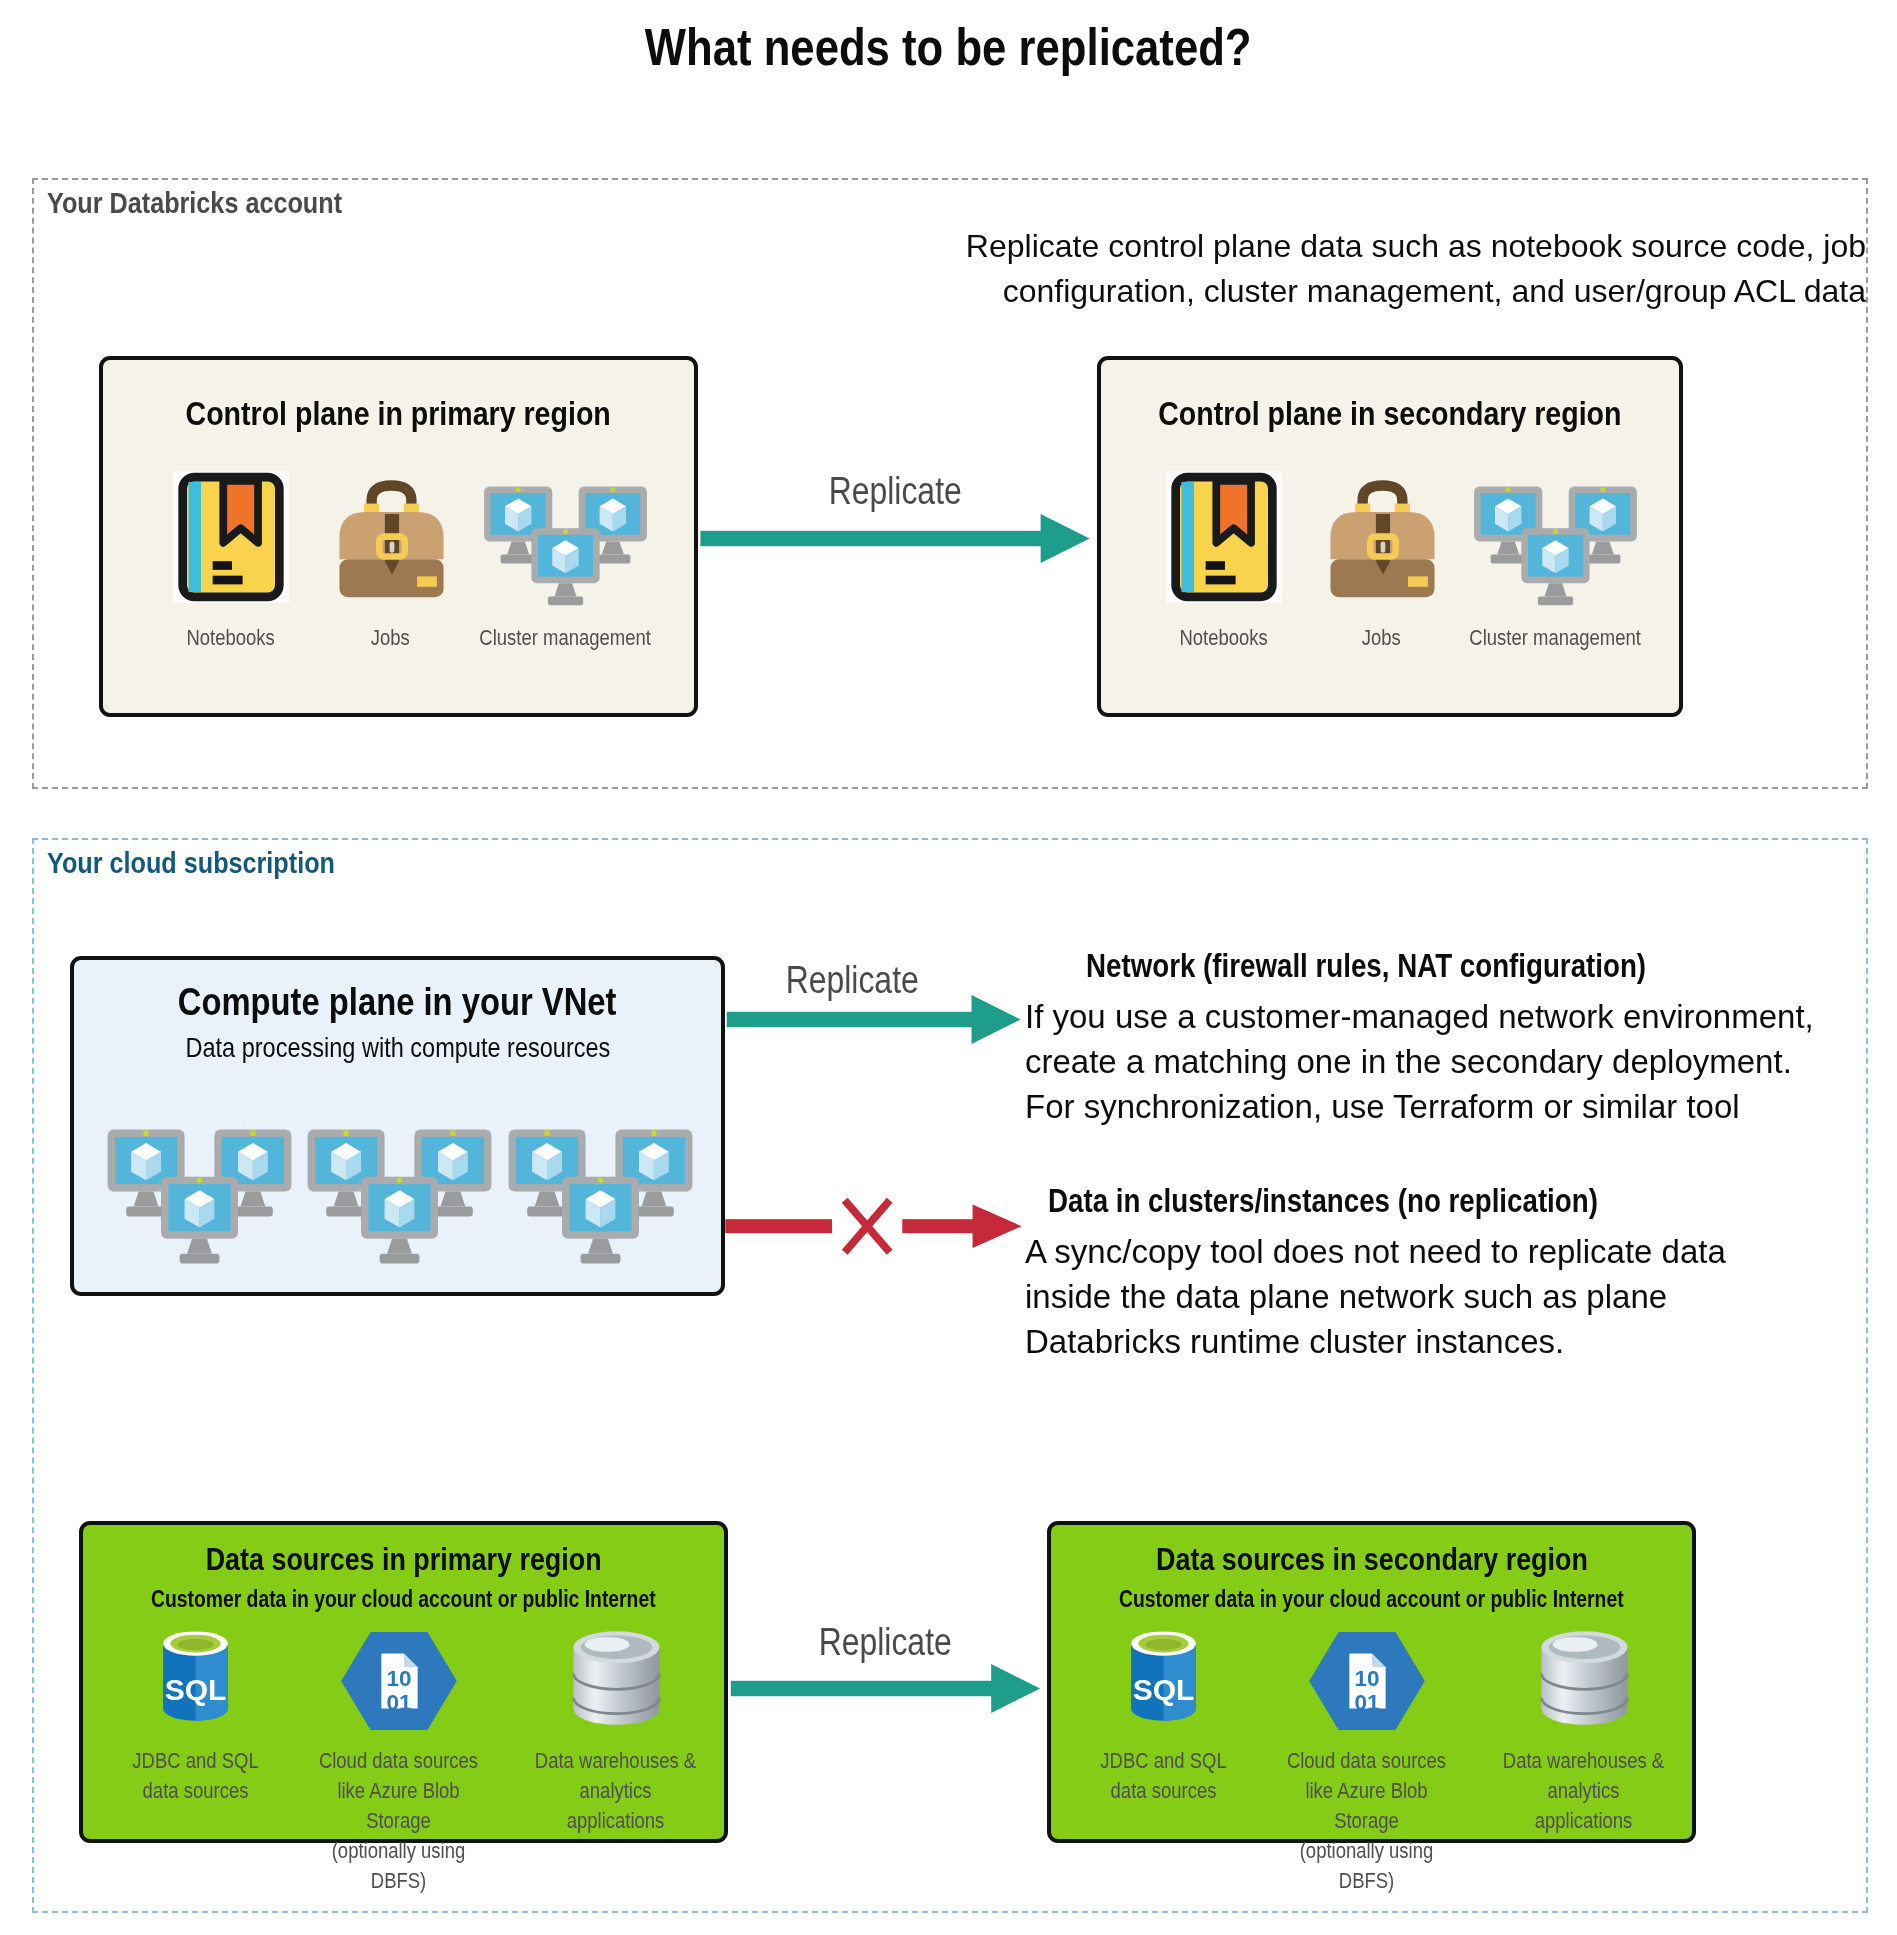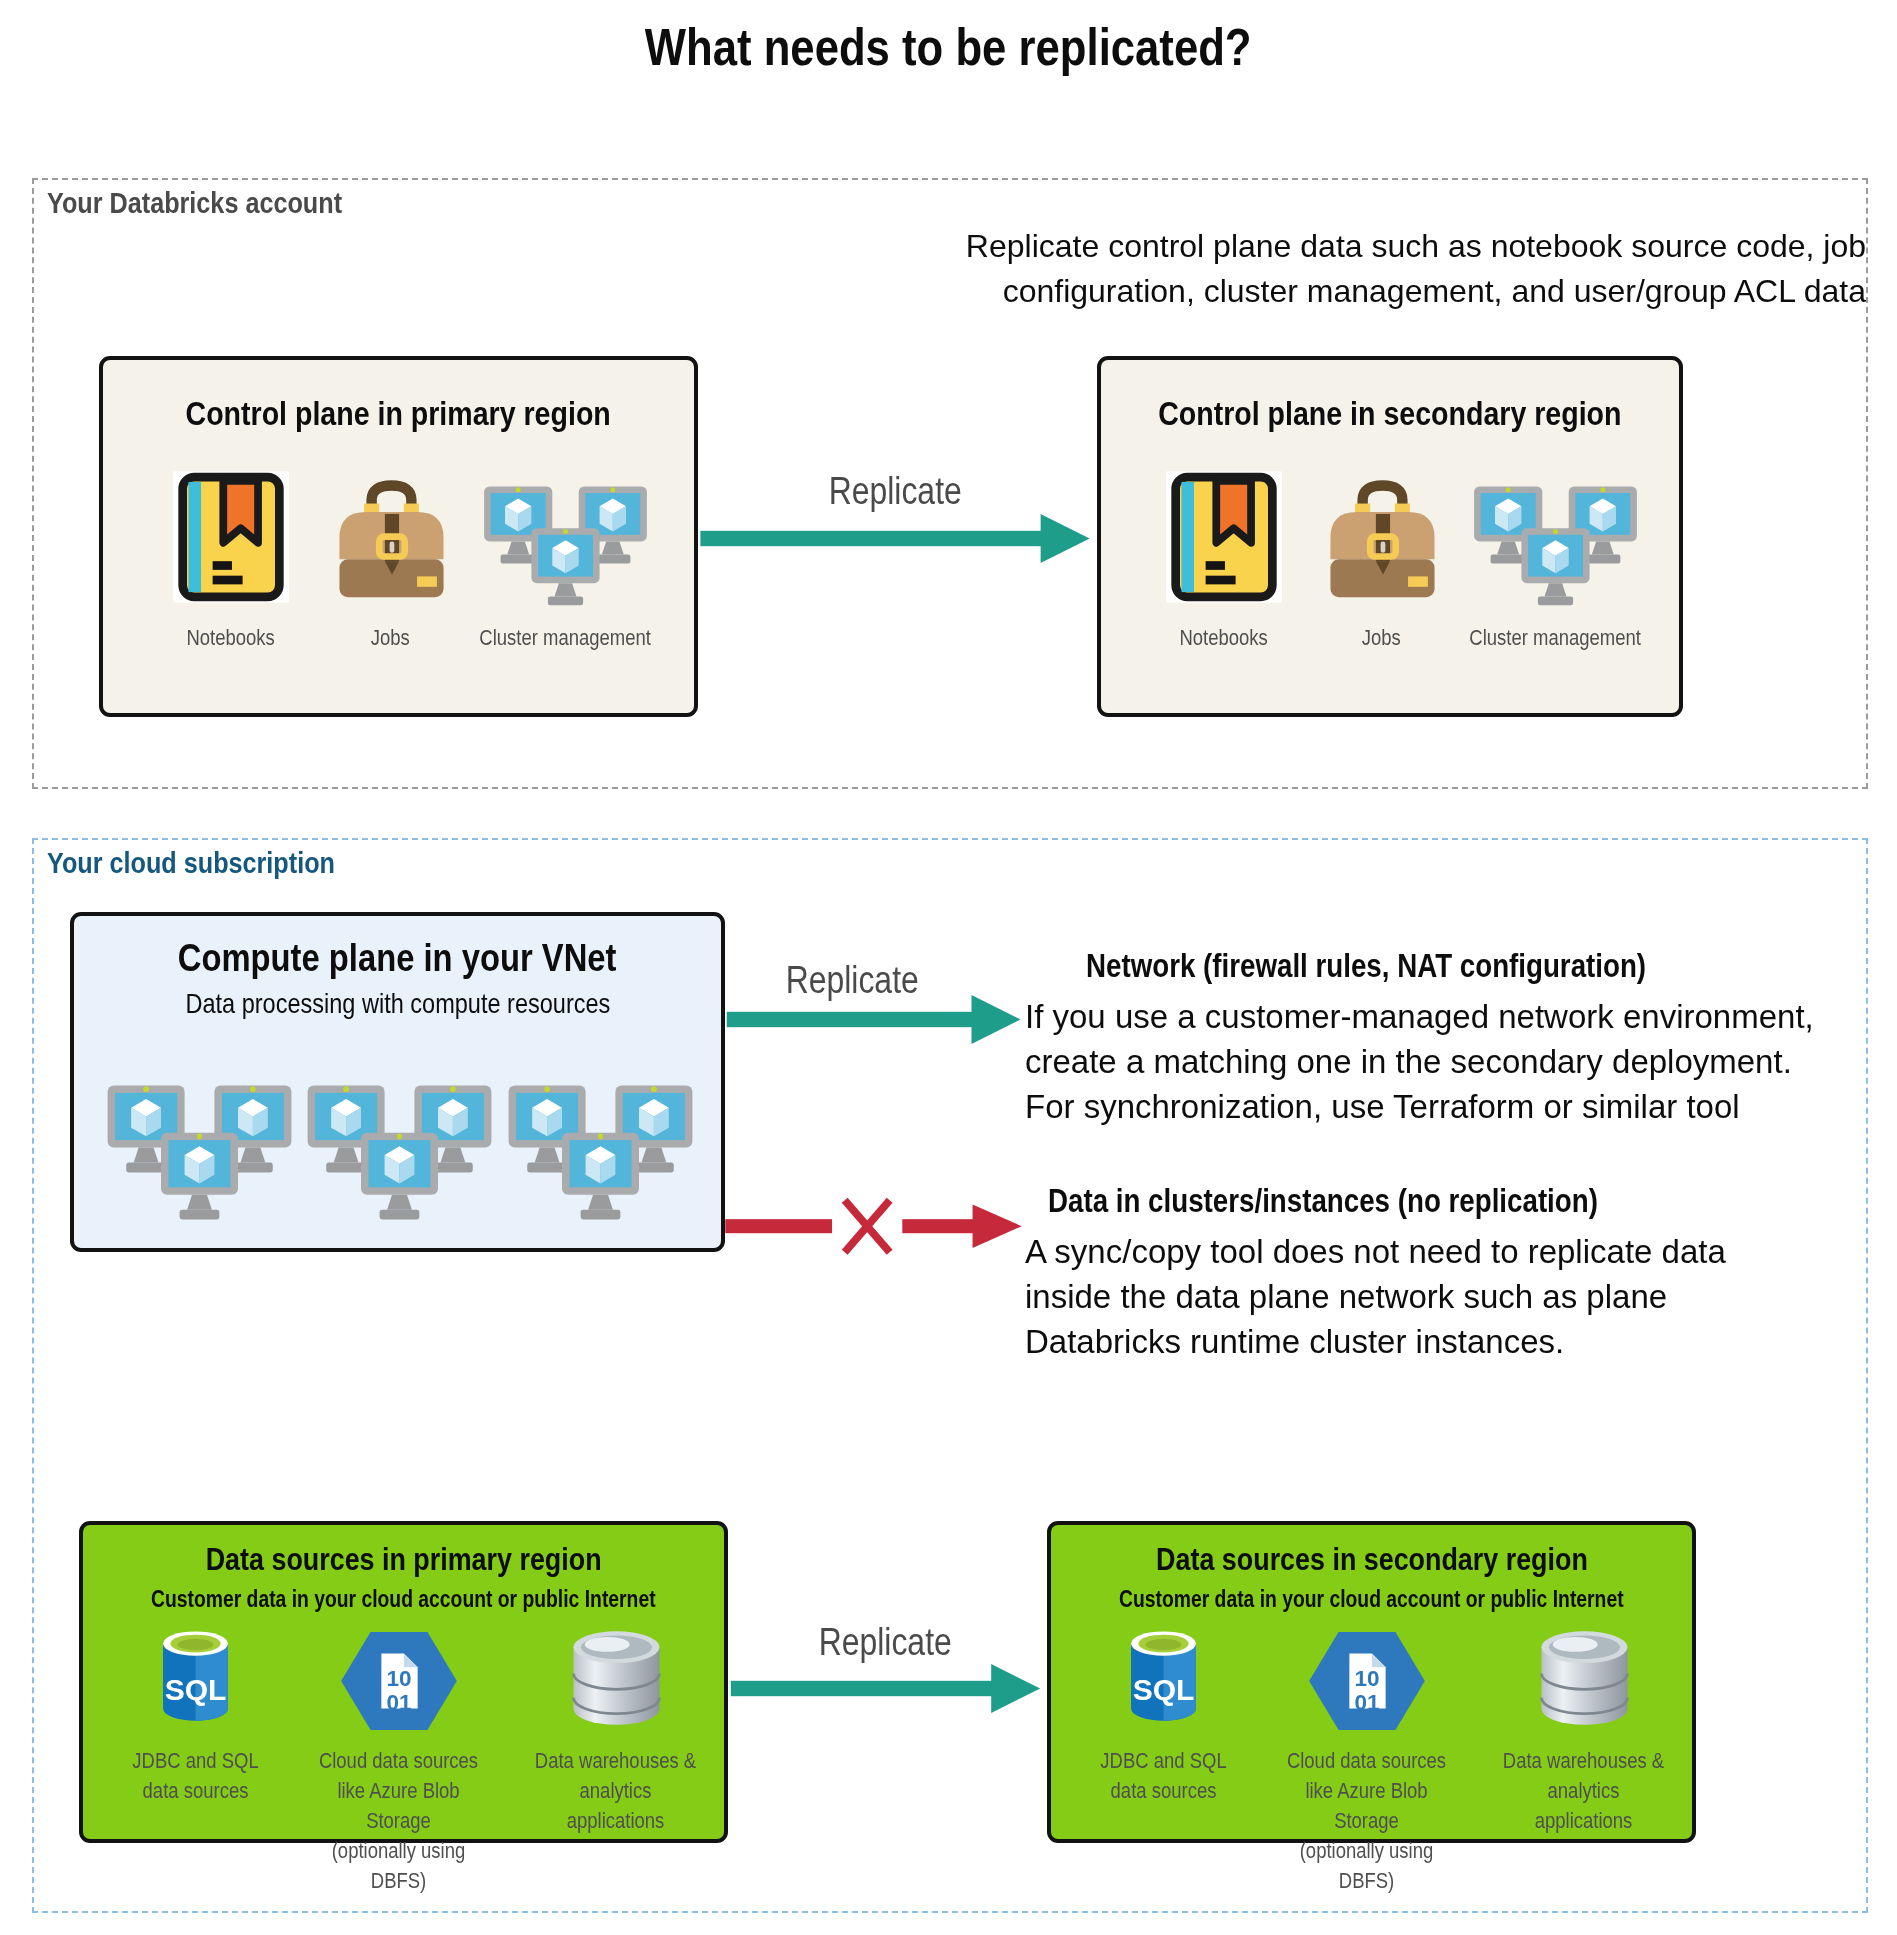--- a/index.html
+++ b/index.html
@@ -171,21 +171,21 @@
   <div class="abs caption" style="left:175px;top:263px;width:211px"><span class="inb cond">Jobs</span></div>
   <div class="abs caption" style="left:349px;top:263px;width:211px"><span class="inb cond">Cluster management</span></div>
 </div>
 
 <div class="abs sec-blue" style="left:32px;top:838px;width:1836px;height:1075px">
   <div class="abs sec-label sec-label-blue" style="left:12.7px;top:5.6px">
     <span class="inb cond-l">Your cloud subscription</span>
   </div>
 </div>
 
-<div class="abs box box-blue" style="left:70px;top:912px;width:655px;height:340px">
+<div class="abs box box-blue" style="left:70px;top:956px;width:655px;height:340px">
   <div class="abs box-title box-title-lg" style="top:20px">
     <span class="inb cond">Compute plane in your VNet</span>
   </div>
   <div class="abs box-sub" style="top:72px">
     <span class="inb cond">Data processing with compute resources</span>
   </div>
   <svg class="abs" style="left:32px;top:168px" width="187" height="142" viewBox="0 0 265 202">
       <use href="#sym-cluster"></use>
     </svg>
   <svg class="abs" style="left:232px;top:168px" width="187" height="142" viewBox="0 0 265 202">

